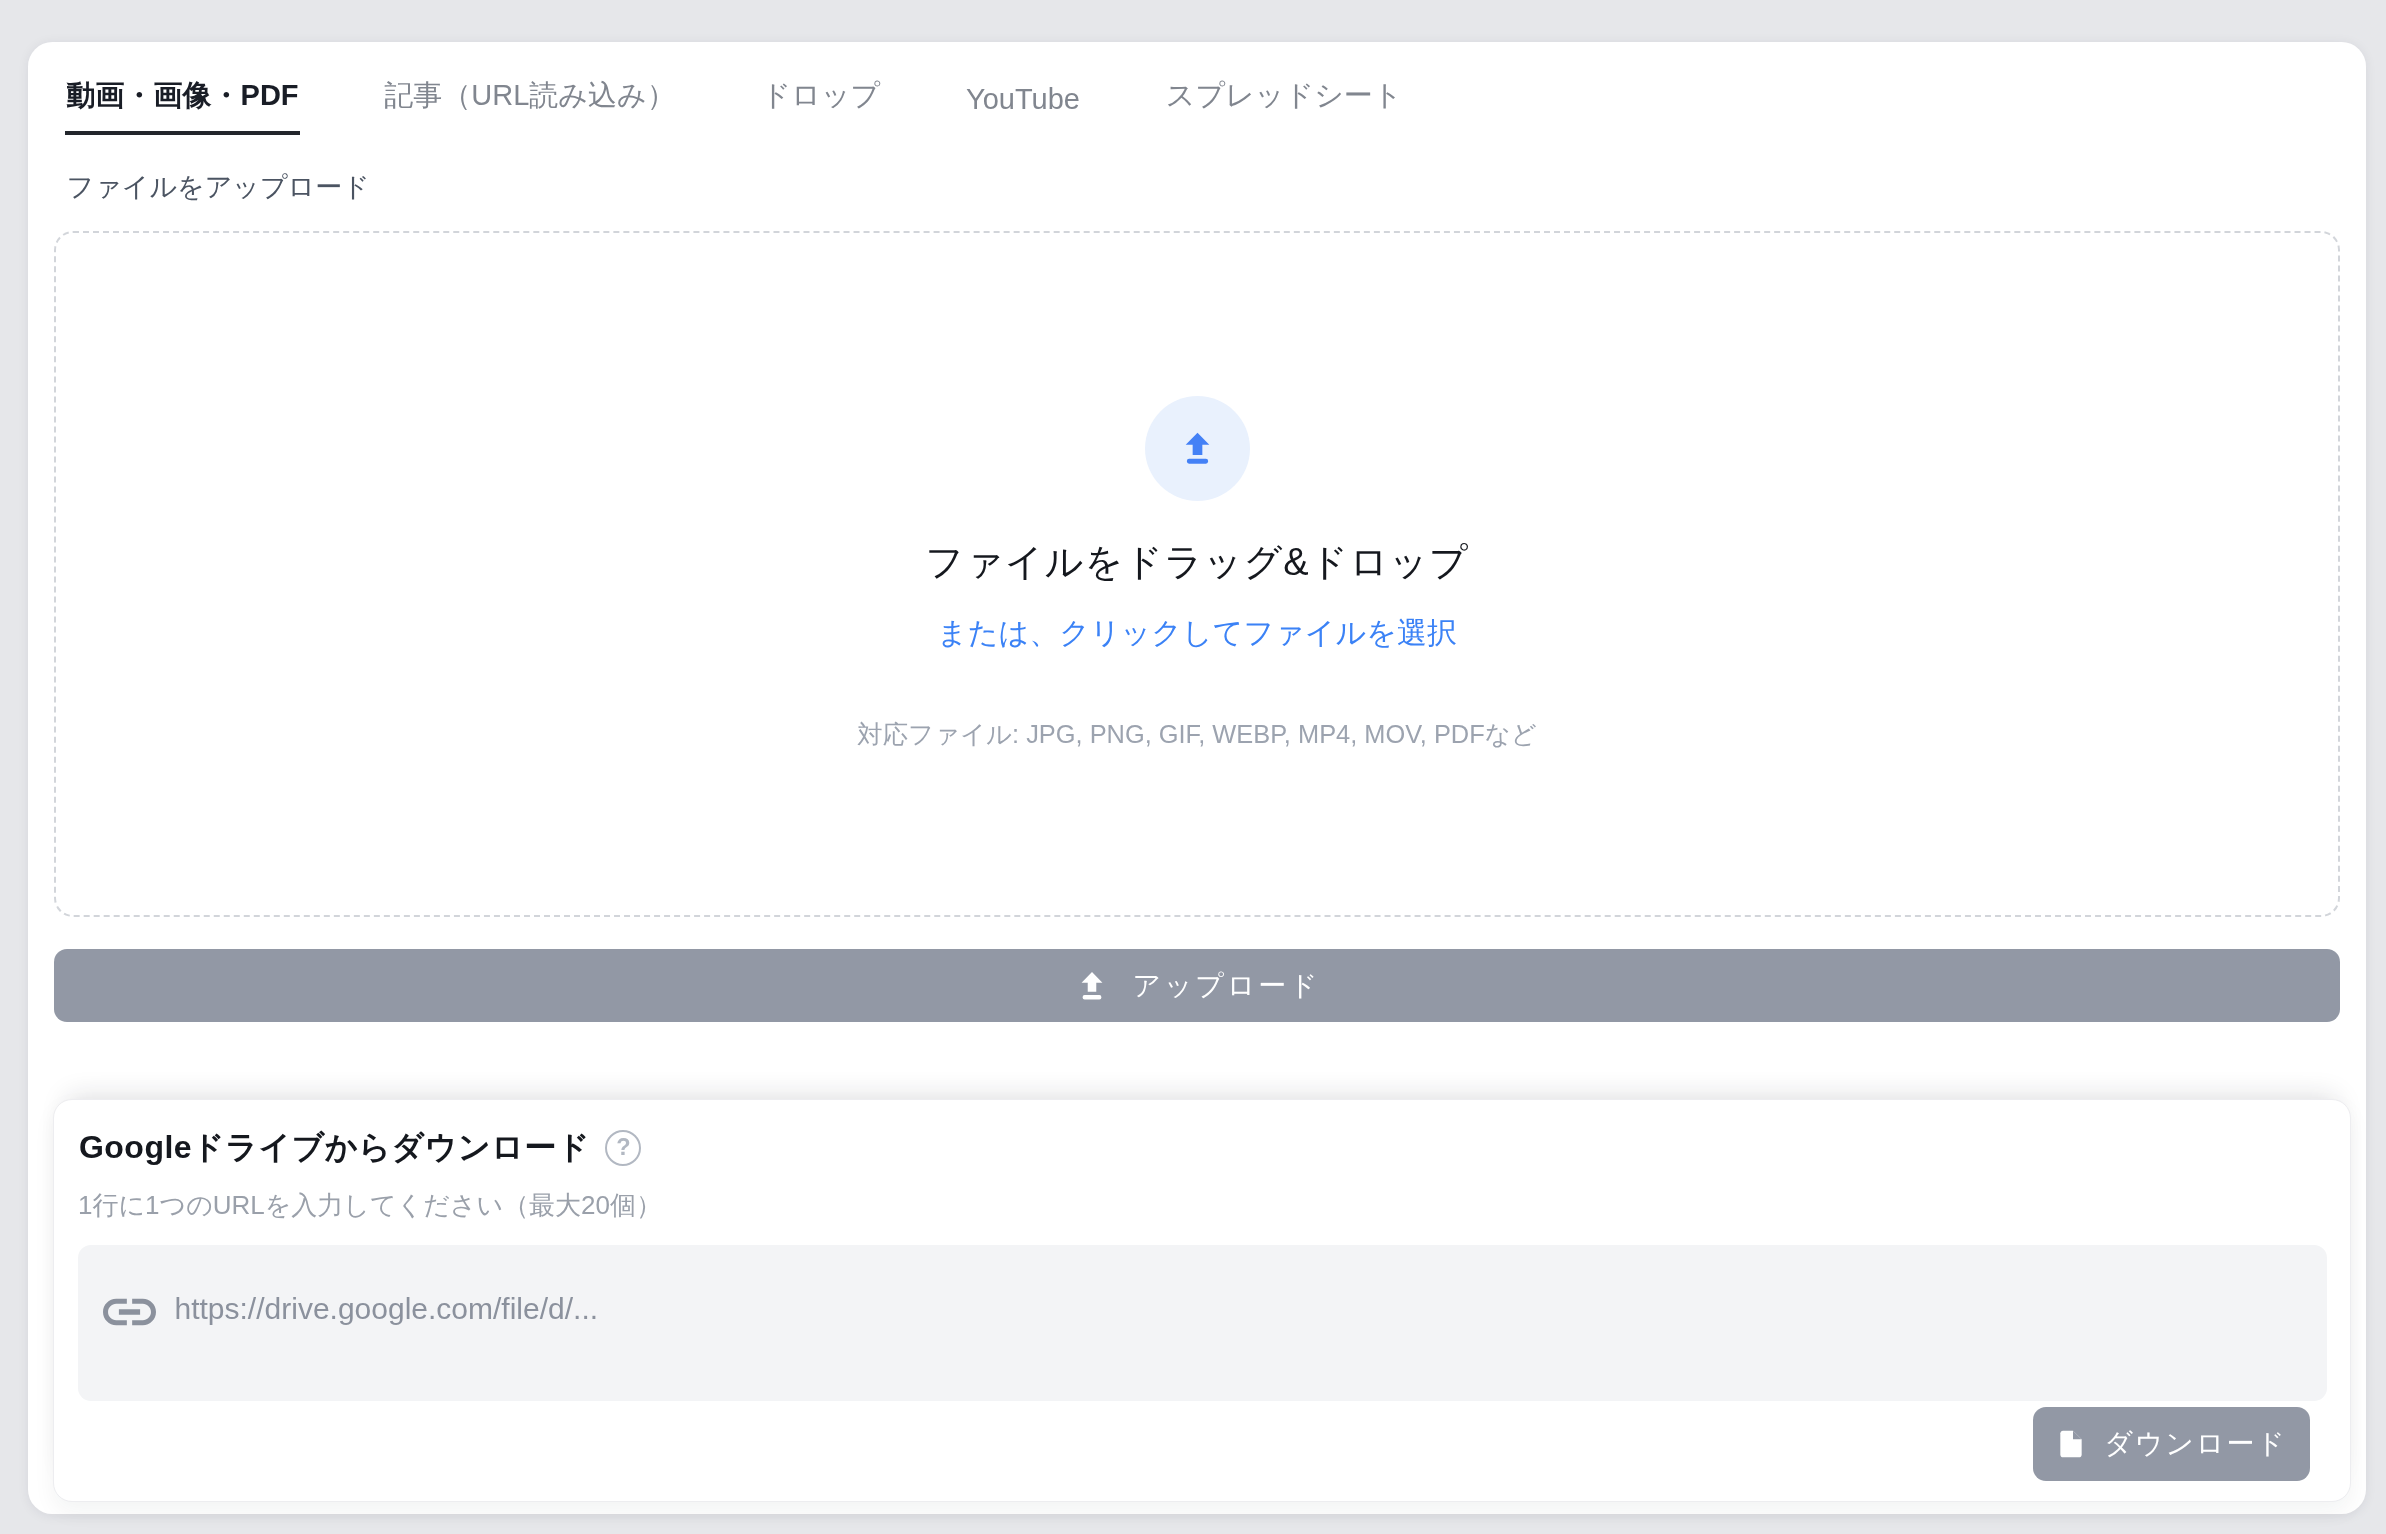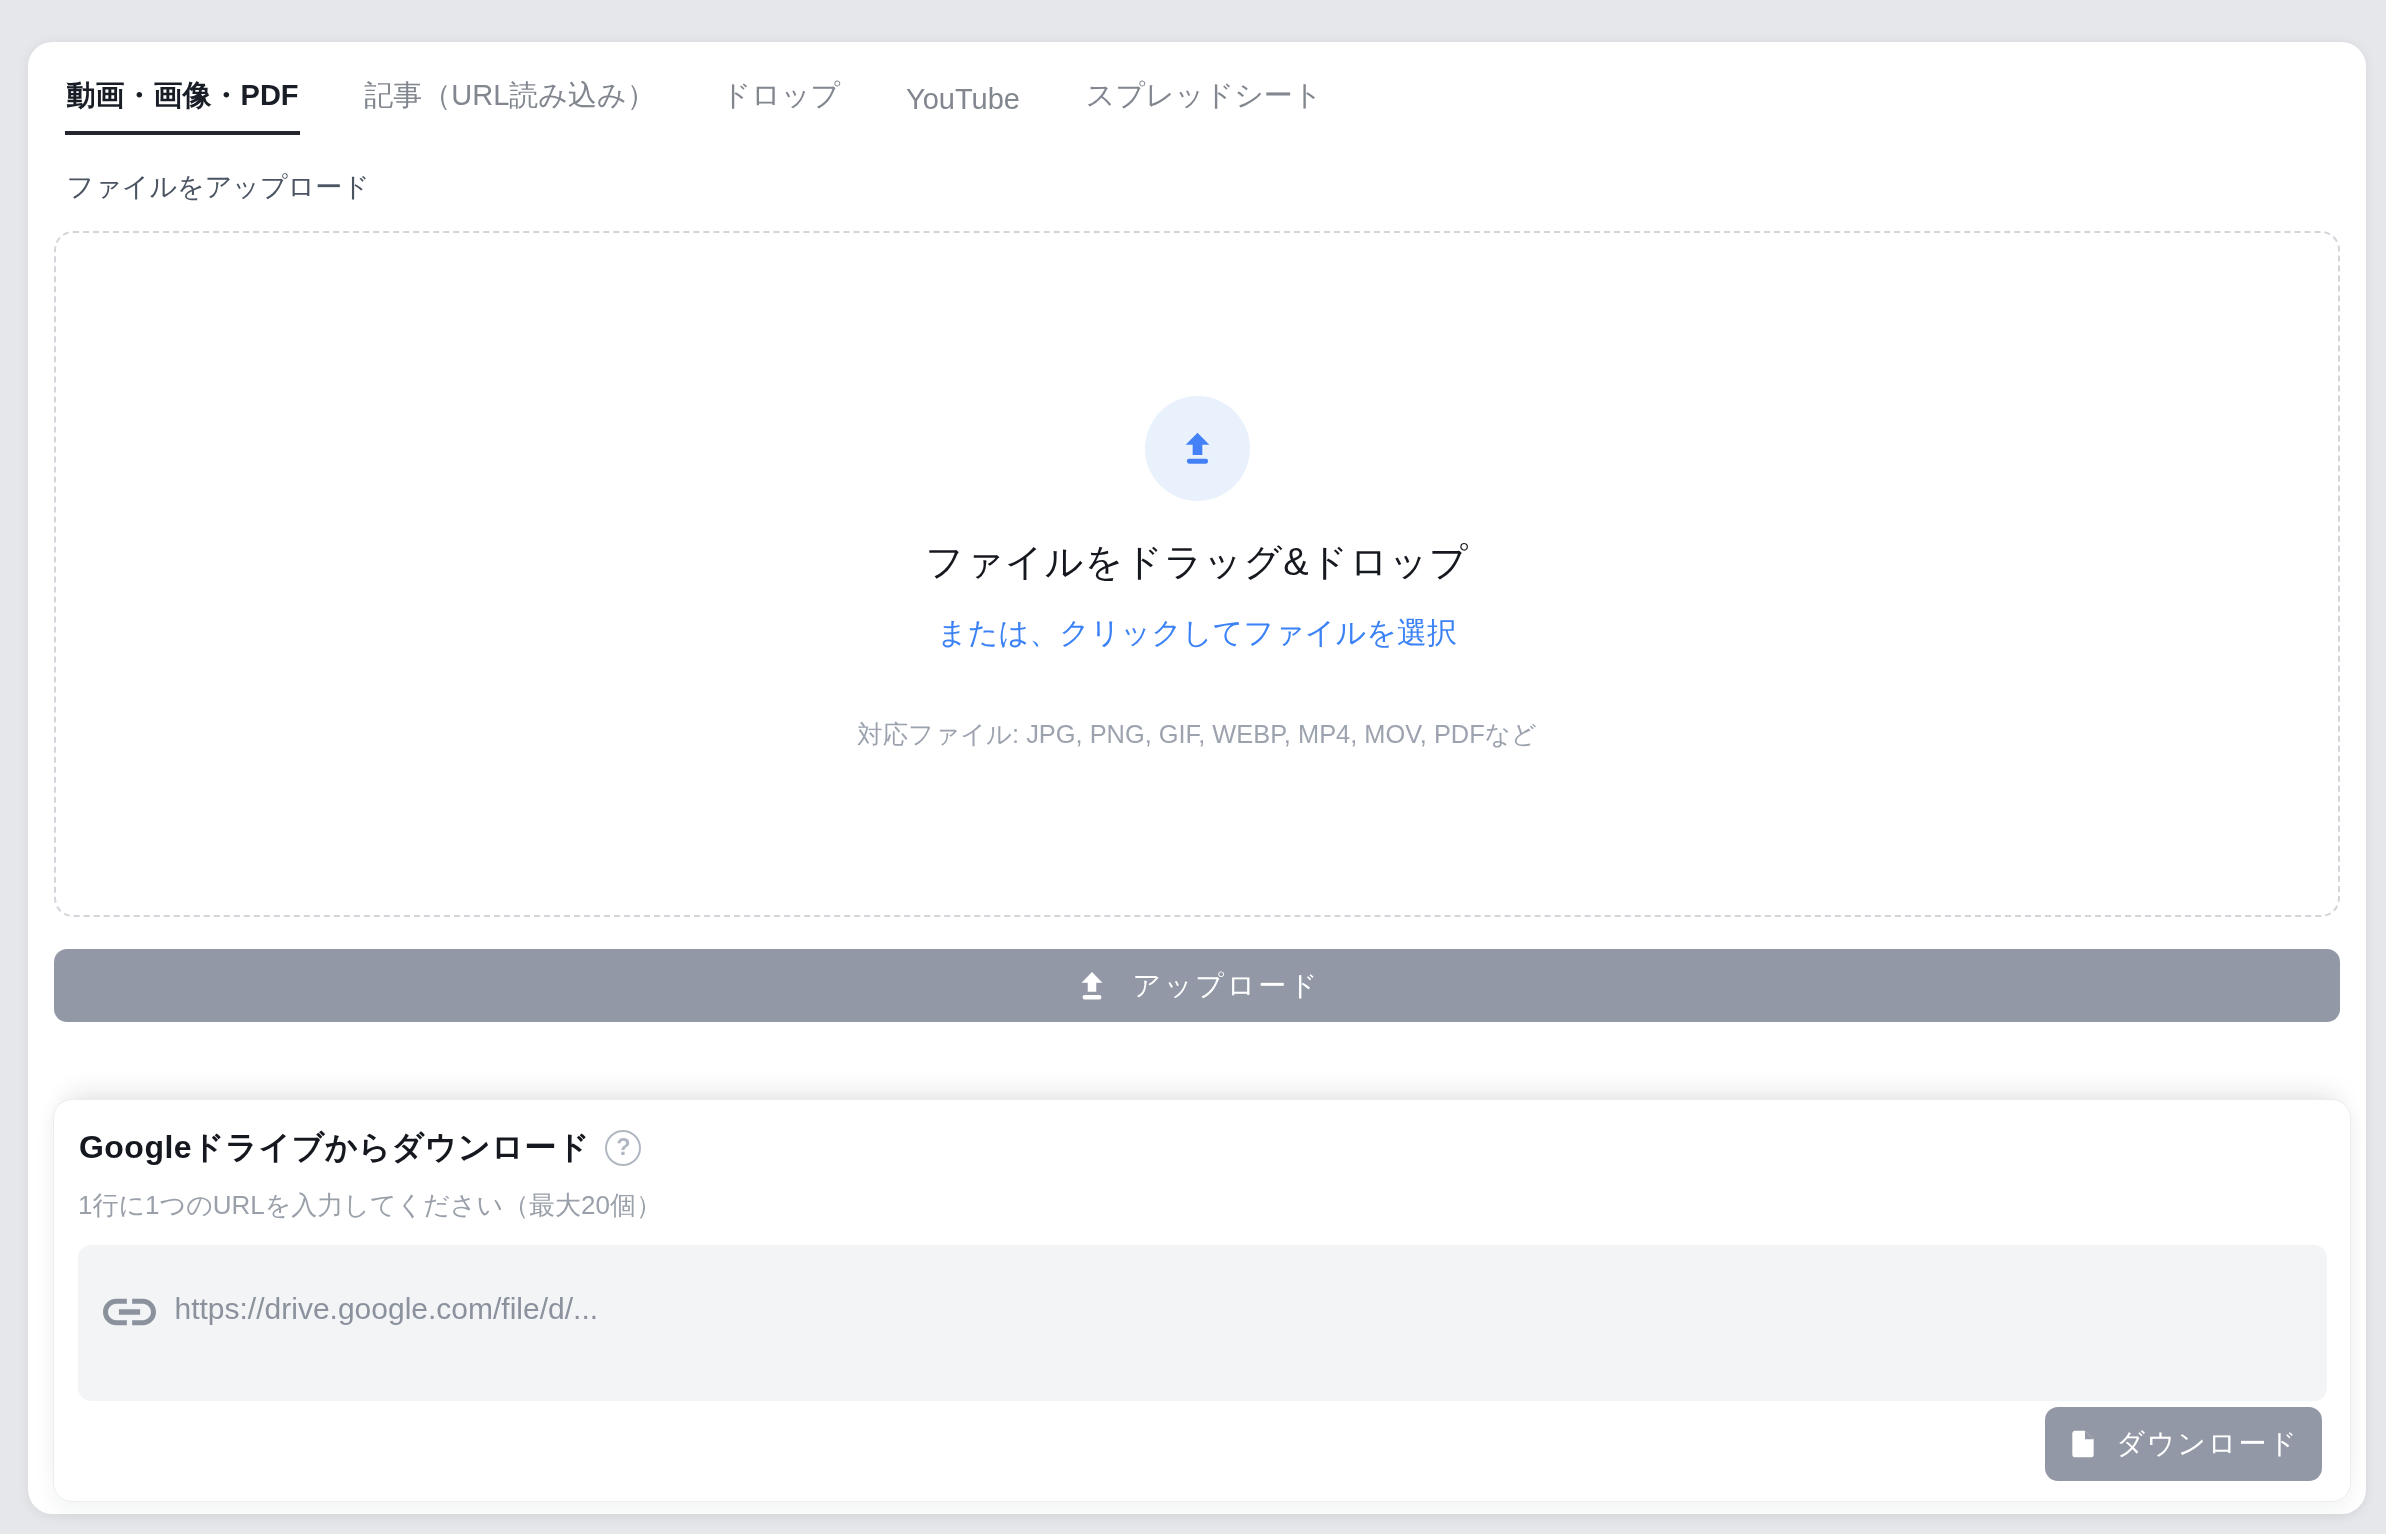--- a/index.html
+++ b/index.html
@@ -15,21 +15,21 @@
     left:28px; top:42px;
     width:2338px; height:1472px;
     background:#ffffff;
     border-radius:24.5px;
     box-shadow:0 1.9px 11.3px rgba(30,35,50,0.07);
     padding:0 24.5px;
   }
   
   .tabbar {
     display:flex;
-    gap:62px;
+    gap:82px;
     margin:13px 0 0 12.2px;
     align-items:flex-end;
   }
   .tab {
     font-size:29px;
     color:#81868f;
     padding:21px 1.9px 15px 1.9px;
     border-bottom:4.7px solid transparent;
     cursor:pointer;
     white-space:nowrap;
@@ -168,21 +168,21 @@
     outline:none;
     resize:none;
     font-family:inherit;
     font-size:30px;
     color:#3a4150;
     padding-top:13px;
   }
   .gdrive-textarea::placeholder { color:#8b919d; }
   .btn-row {
     position:absolute;
-    right:28px;
+    right:40px;
     bottom:20px;
     font-family:Liberation Serif, serif;
   }
   .download-btn {
     width:277px;
     height:74px;
     border:none;
     border-radius:13px;
     background:#9298a5;
     color:#ffffff;

